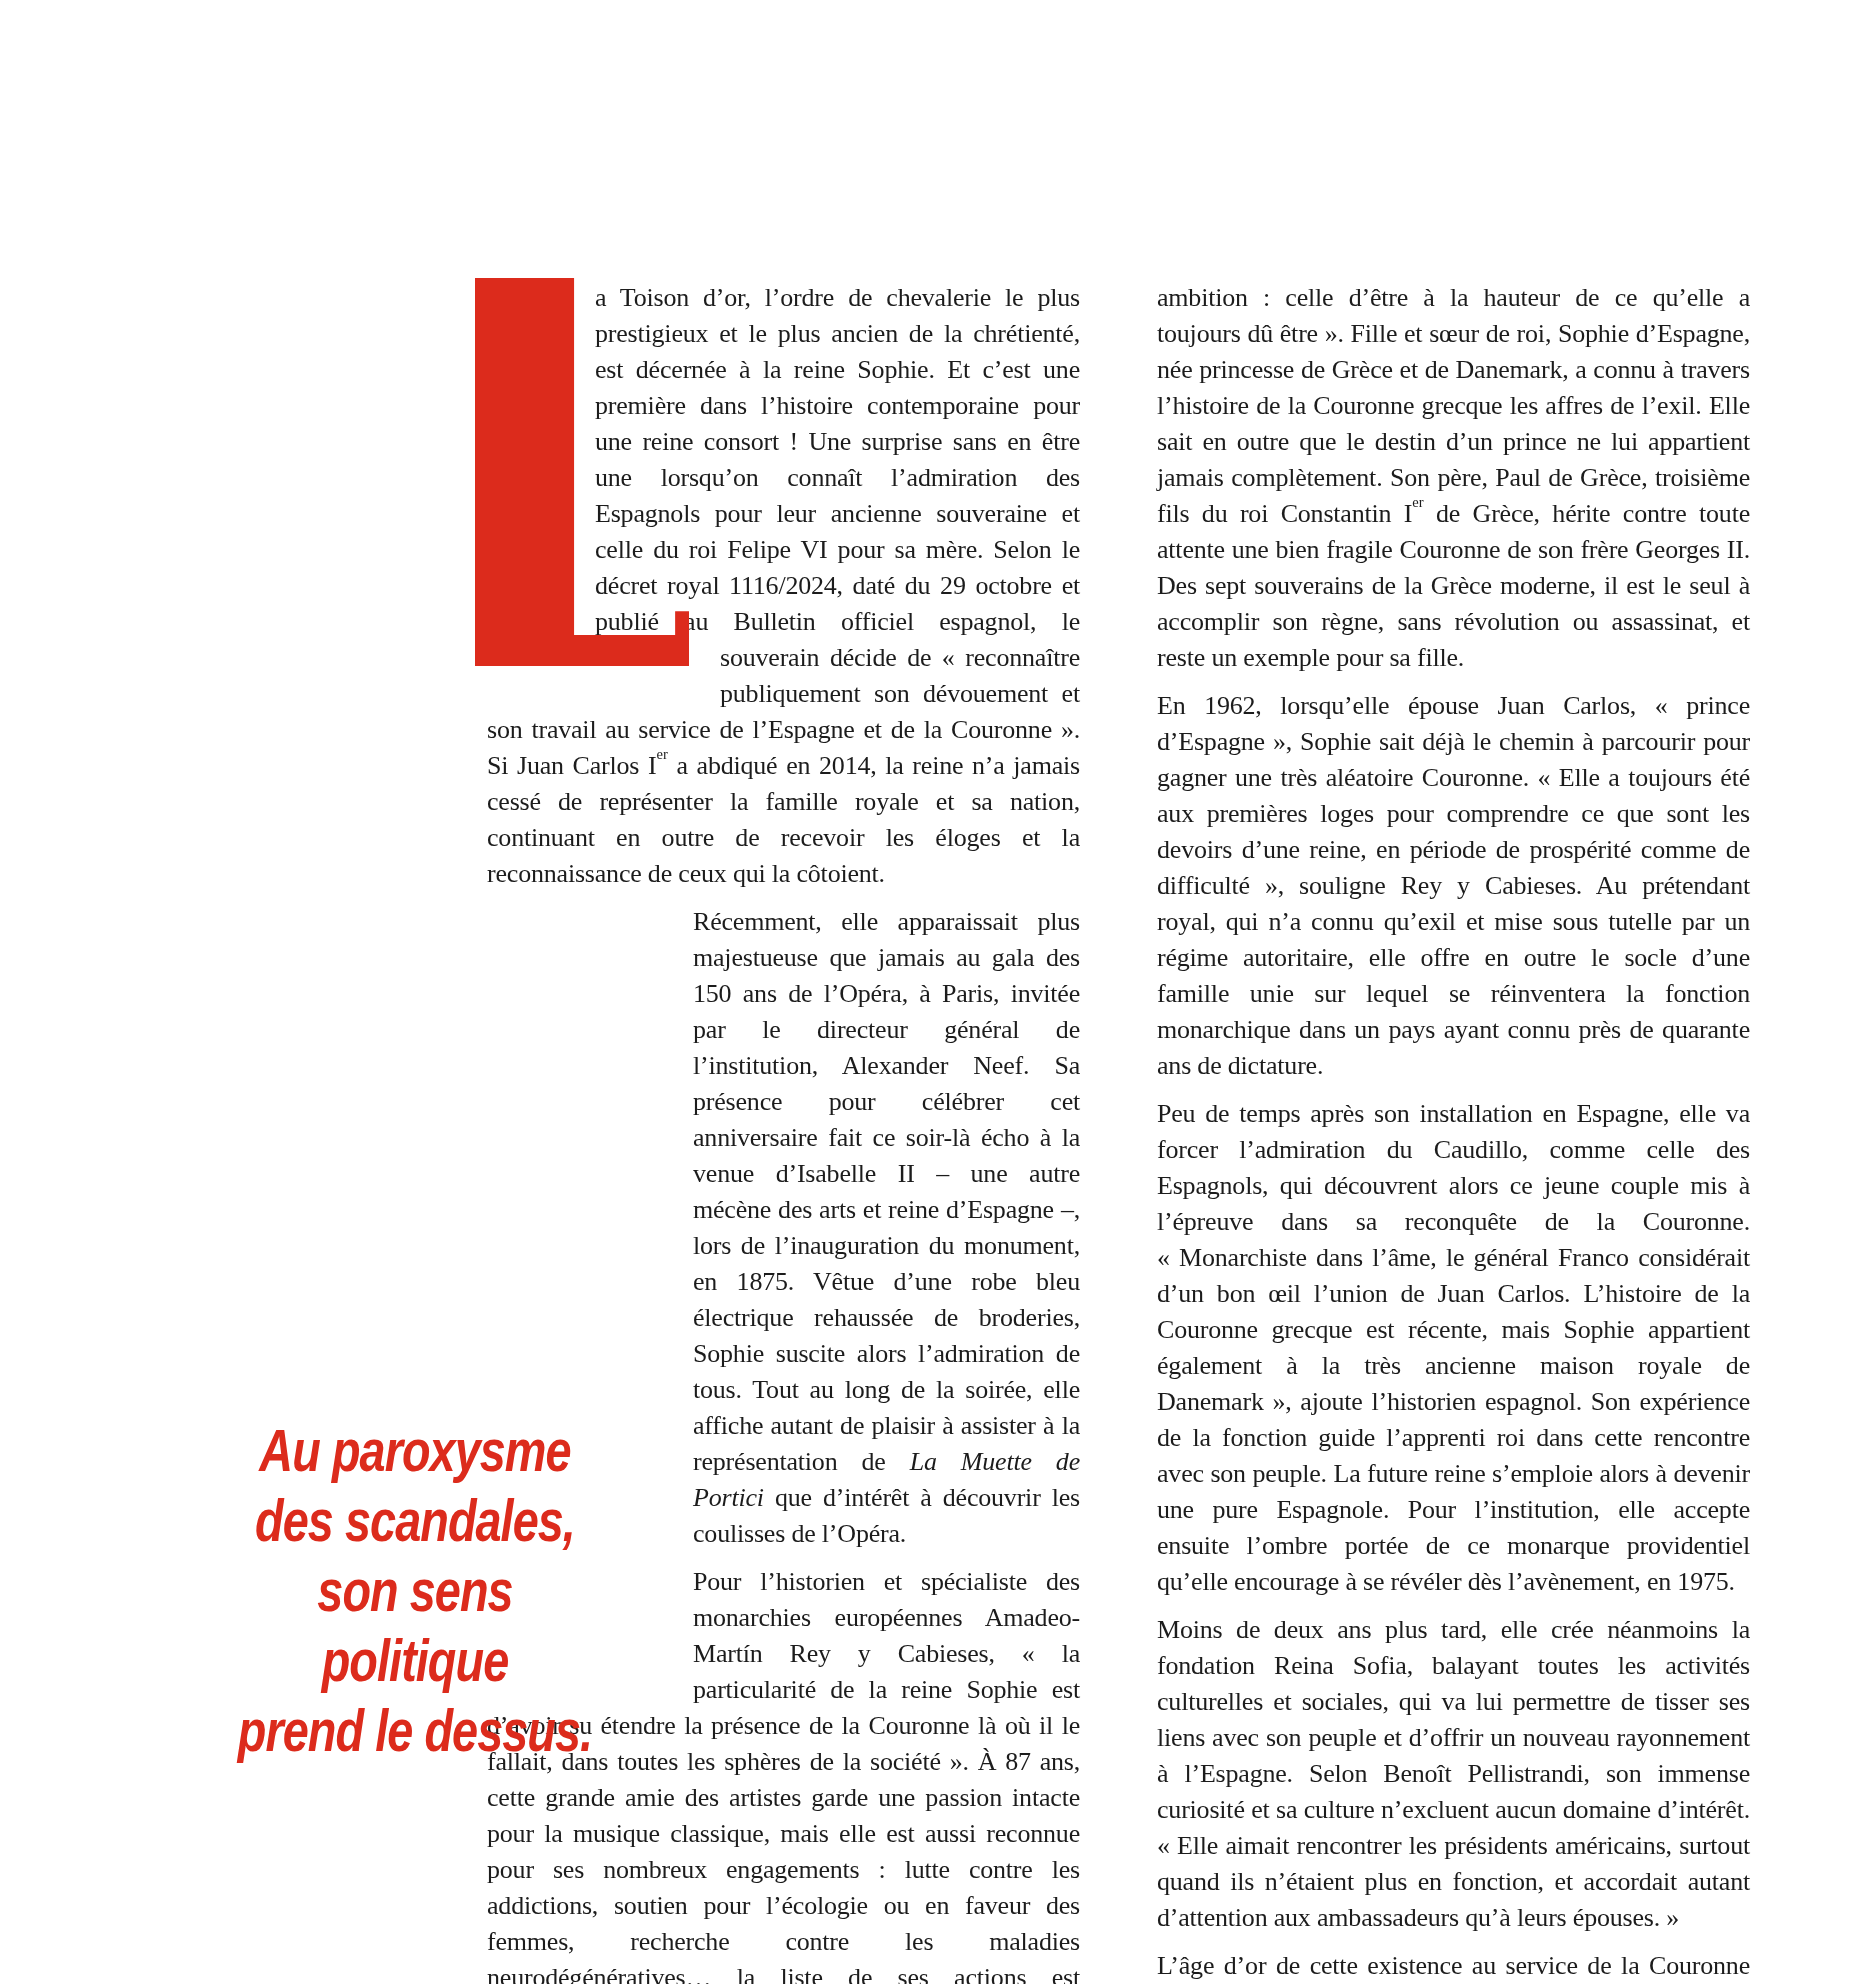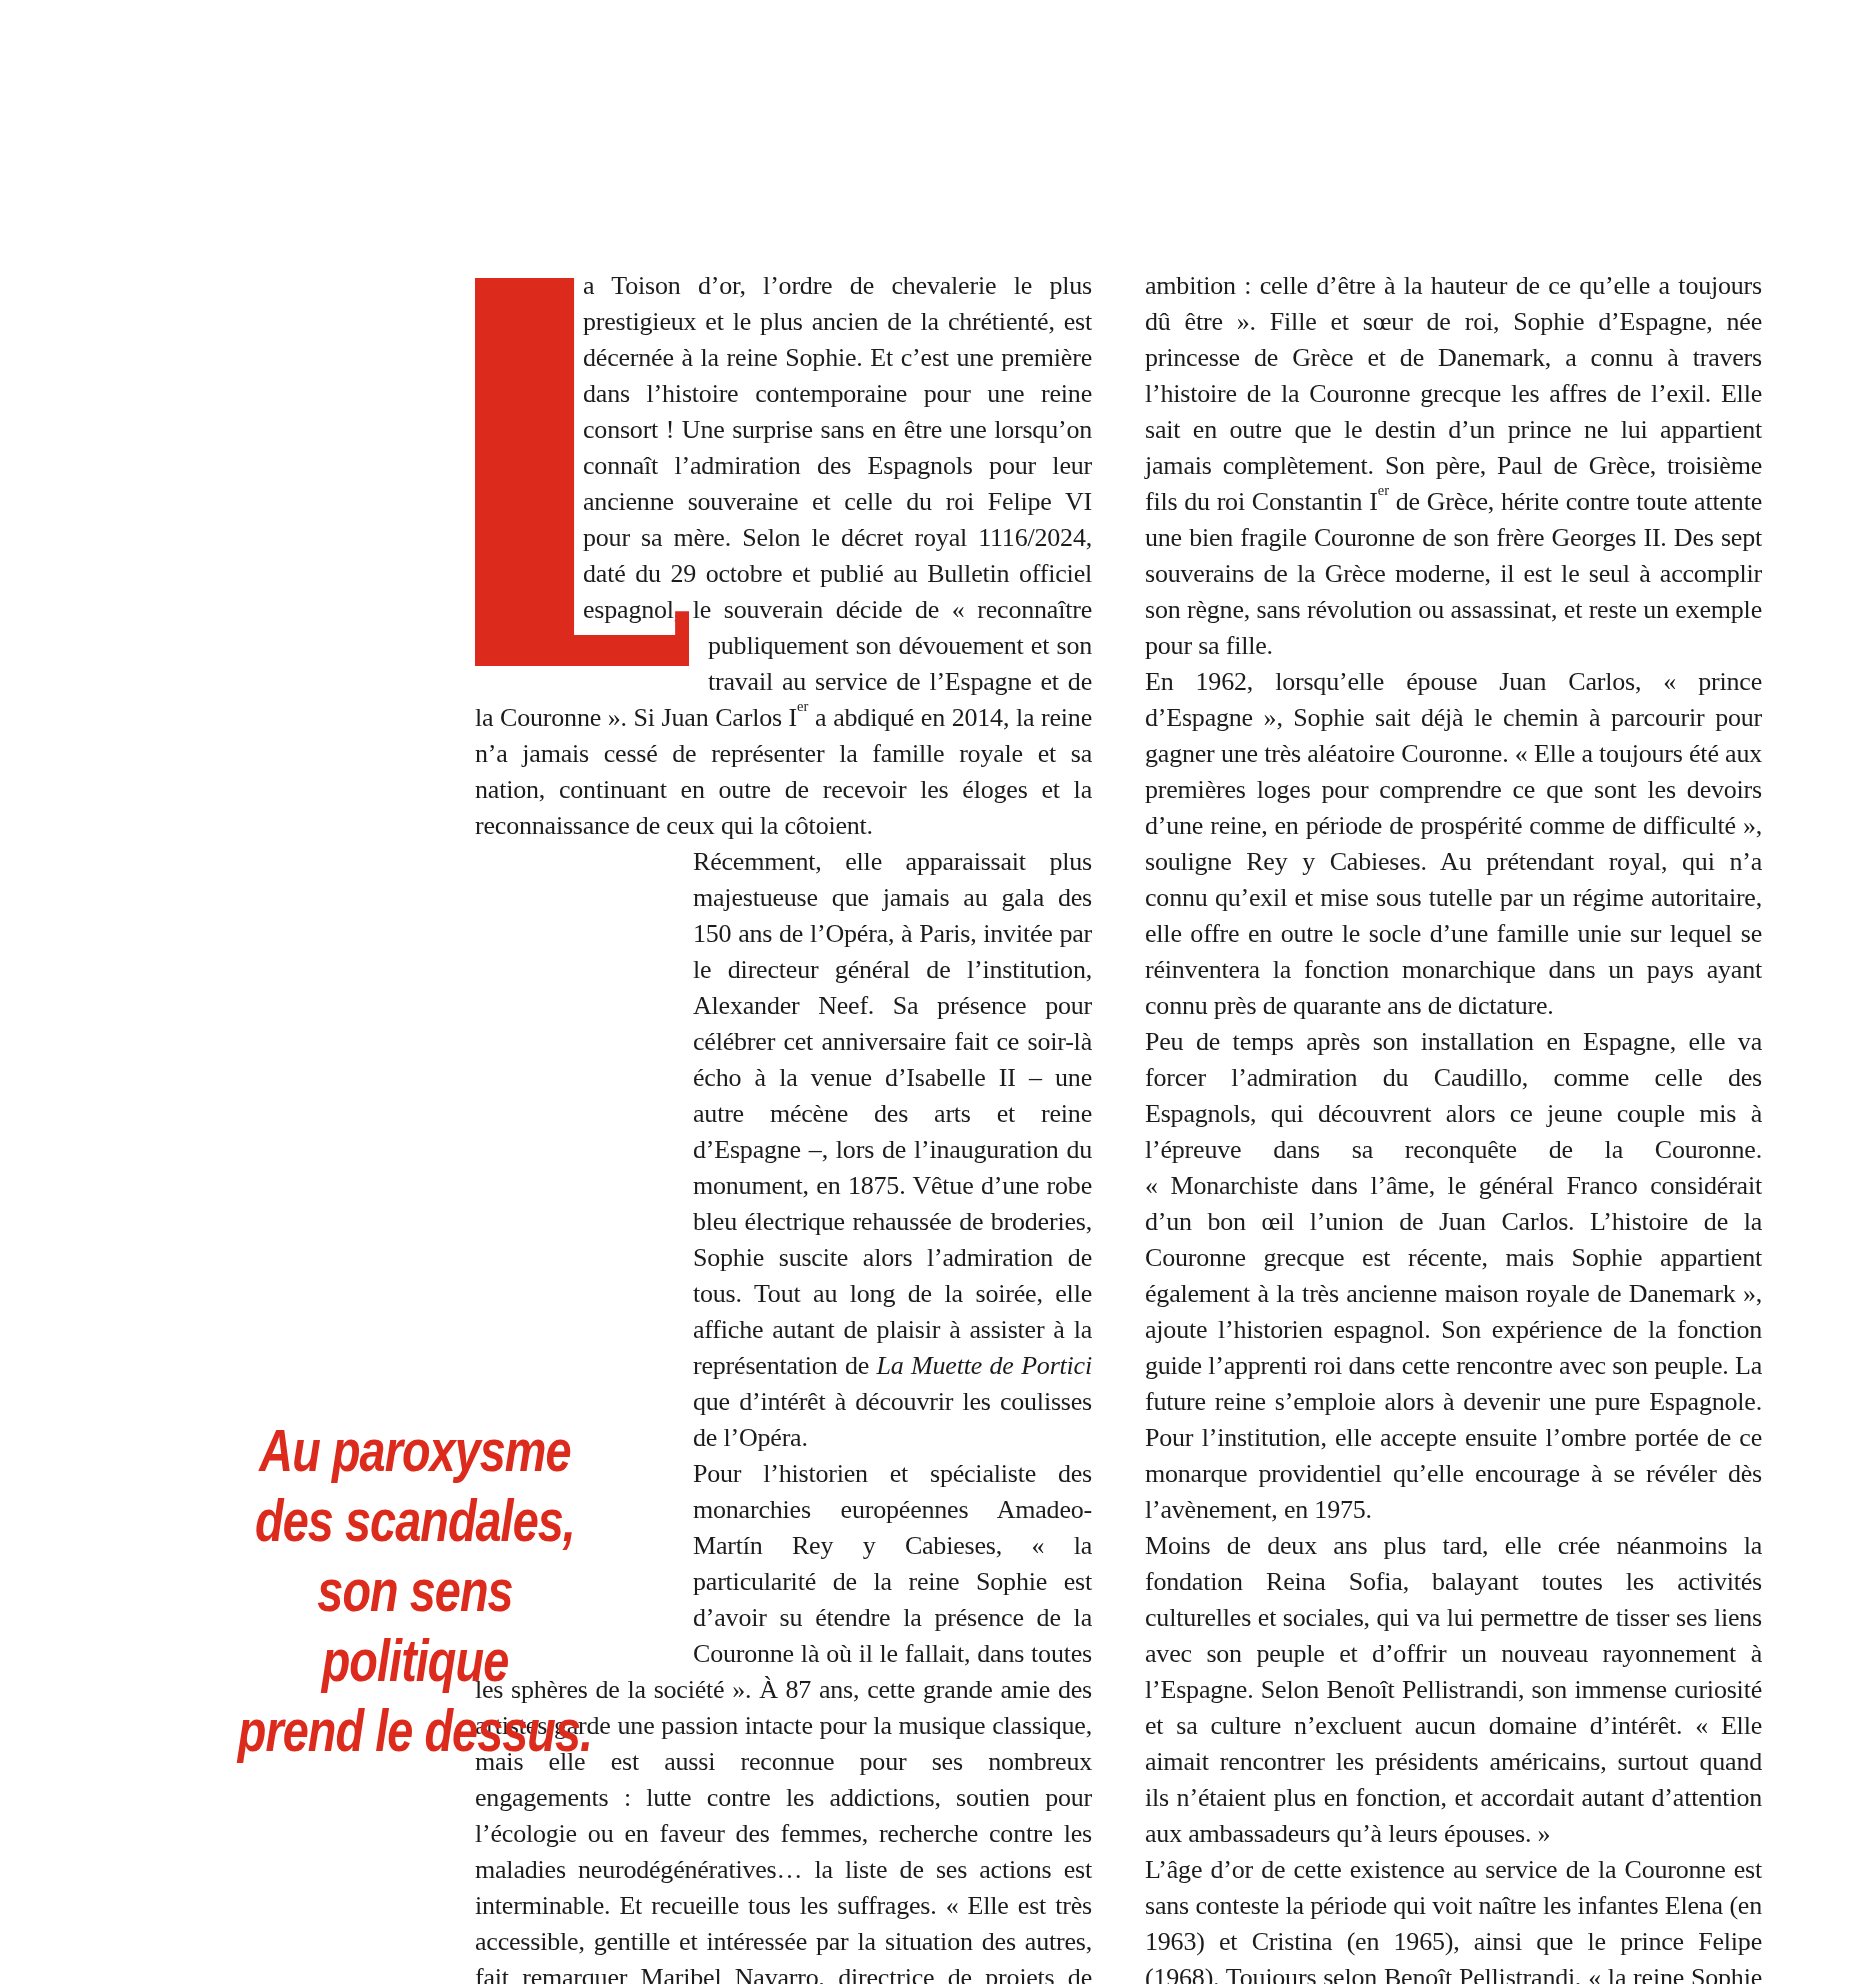--- a/index.html
+++ b/index.html
@@ -7,21 +7,21 @@
     position:relative; width:1872px; height:2541px; background:#ffffff;
     font-family:"Liberation Serif", serif; color:#1c1c1c; overflow:hidden;
   }
   .col {
     position:absolute; top:268px; width:617px;
     font-size:26px; line-height:36px; text-align:justify;
     letter-spacing:-0.2px;
   }
   #col-left  { left:475px; }
   #col-right { left:1145px; }
-  .col p { margin:0; padding:0; }
+  .col p { margin:12px; padding:0; }
   sup.ord { font-size:0.56em; line-height:0; position:relative; top:-0.38em; letter-spacing:0; }
   i.worktitle { }
 
   
   .dc-stem-spacer { float:left; width:108px; height:361px; }
   .dc-arm-spacer  { float:left; clear:left; width:233px; height:36px; }
   #drop-cap-svg { position:absolute; left:0px; top:9.5px; width:214px; height:388px; }
 
   
   .pq-spacer { float:left; width:218px; height:397px; margin-top:397px; }

